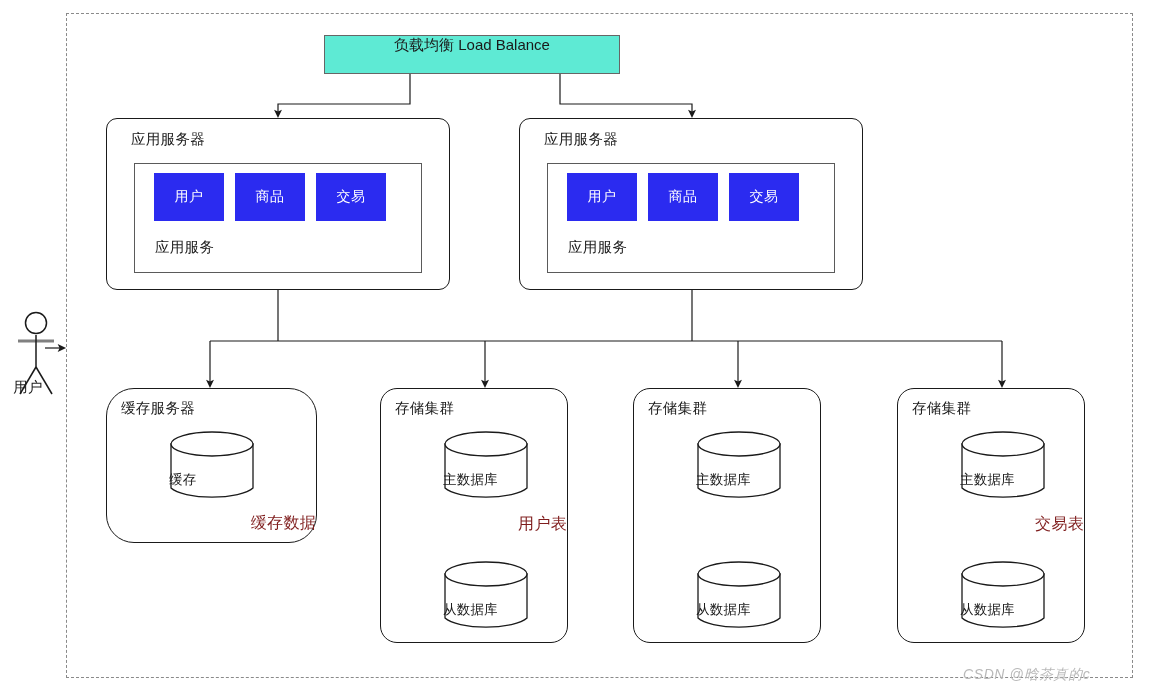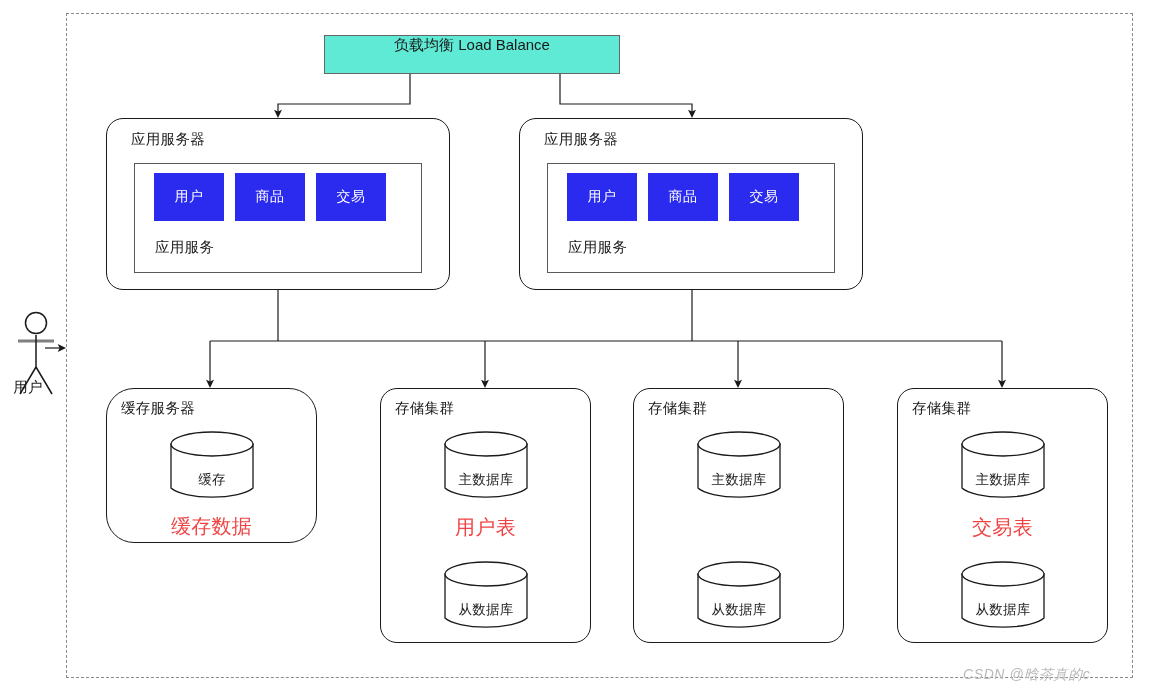--- a/index.html
+++ b/index.html
@@ -71,21 +71,21 @@
     color: #1a1a1a;
   }
 
   
   .app-server {
     position: absolute;
     top: 118px;
     width: 344px;
     height: 172px;
     border: 1.3px solid #1a1a1a;
-    border-radius: 17px;
+    border-radius: 11px;
     background: #ffffff;
     box-sizing: border-box;
   }
   .app-server.left  { left: 106px; }
   .app-server.right { left: 519px; }
 
   .node-title {
     position: absolute;
     left: 24px;
     top: 11px;
@@ -140,47 +140,46 @@
     border-radius: 17px;
     background: #ffffff;
     box-sizing: border-box;
   }
   .store .node-title {
     left: 14px;
     top: 10px;
   }
 
   .cache-node   { left: 106px;  top: 388px; width: 211px; height: 155px; border-radius: 28px; }
-  .cluster-node { top: 388px; width: 211px; height: 255px; }
+  .cluster-node { top: 388px; width: 188px; height: 255px; }
   .cluster-1 { left: 380px; }
   .cluster-2 { left: 633px; }
   .cluster-3 { left: 897px; }
 
   
   .cyl {
     position: absolute;
     width: 86px;
     height: 72px;
   }
   .cyl-label {
     position: absolute;
     left: 0;
     top: 40px;
     width: 86px;
-    text-align: center;
     font-size: 13.5px;
     color: #1a1a1a;
     letter-spacing: 0.2px;
   }
   .store-caption {
     position: absolute;
     width: 100%;
-    text-align: center;
-    font-size: 20px;
-    color: #ef4444;
+    text-align: right;
+    font-size: 16px;
+    color: #7f1d1d;
     letter-spacing: 0.3px;
   }
 
   
   .watermark {
     position: absolute;
     left: 963px;
     top: 666px;
     font-size: 14px;
     color: #b9b9b9;

